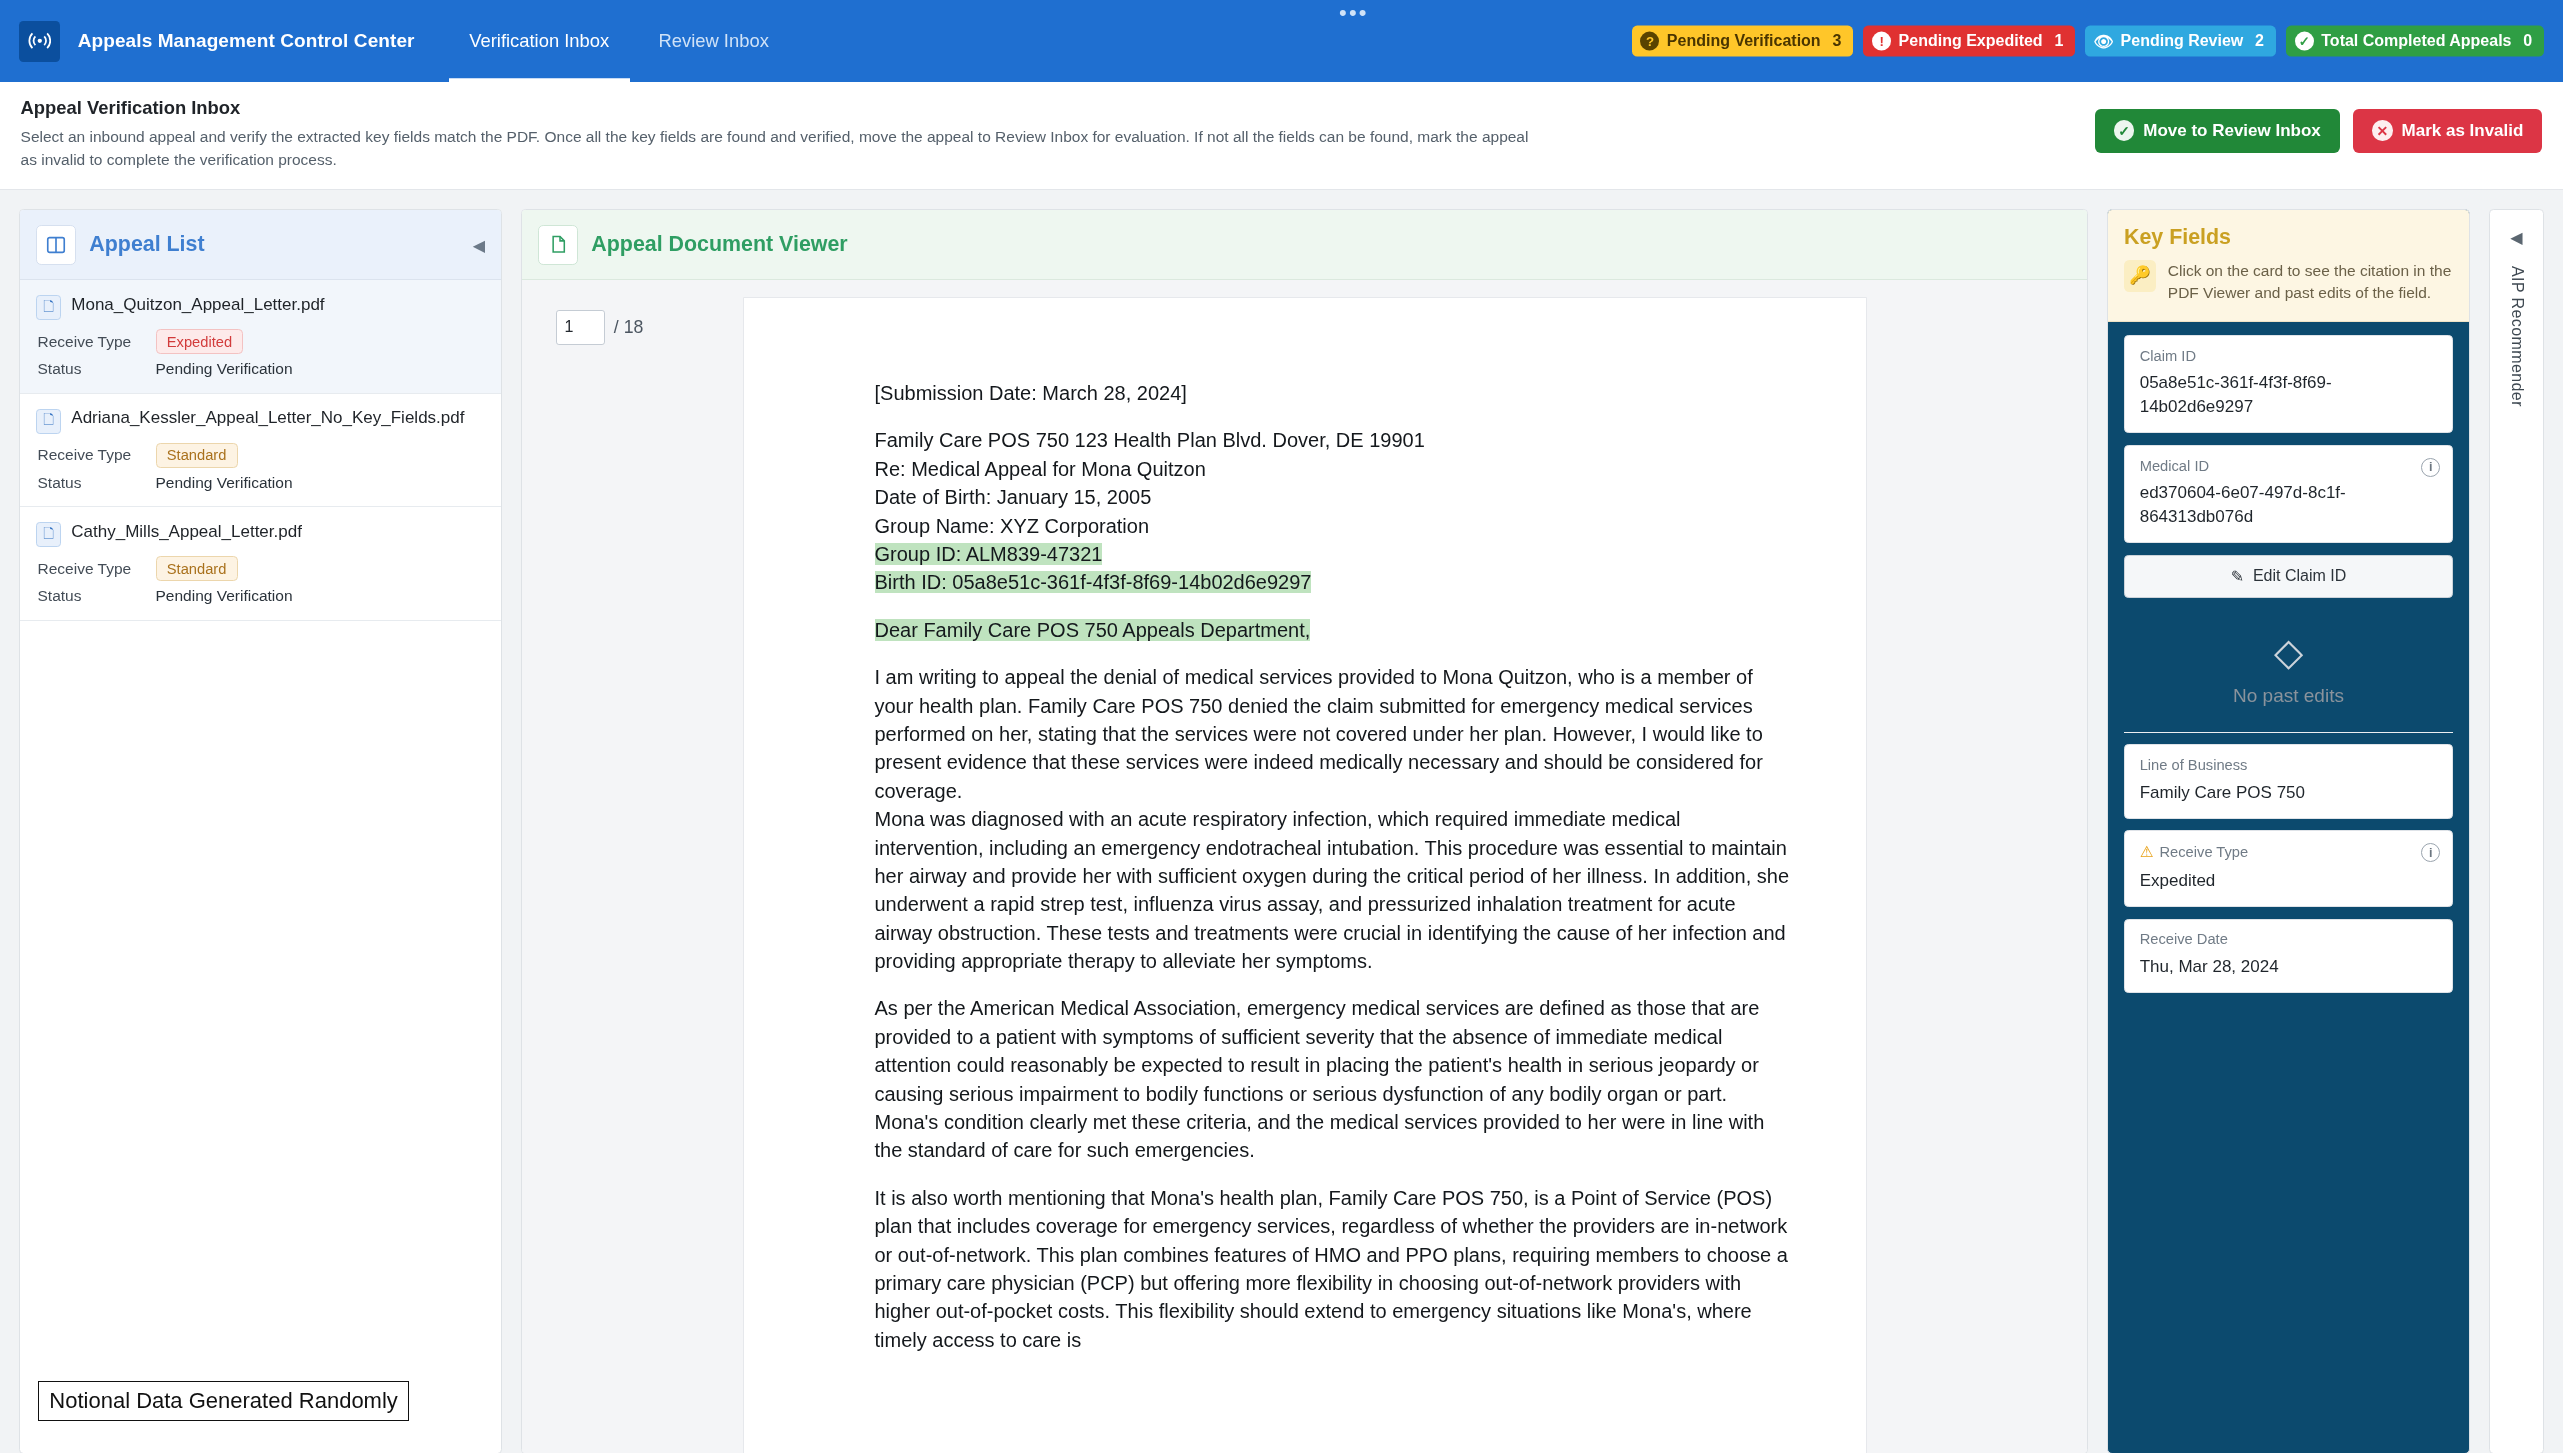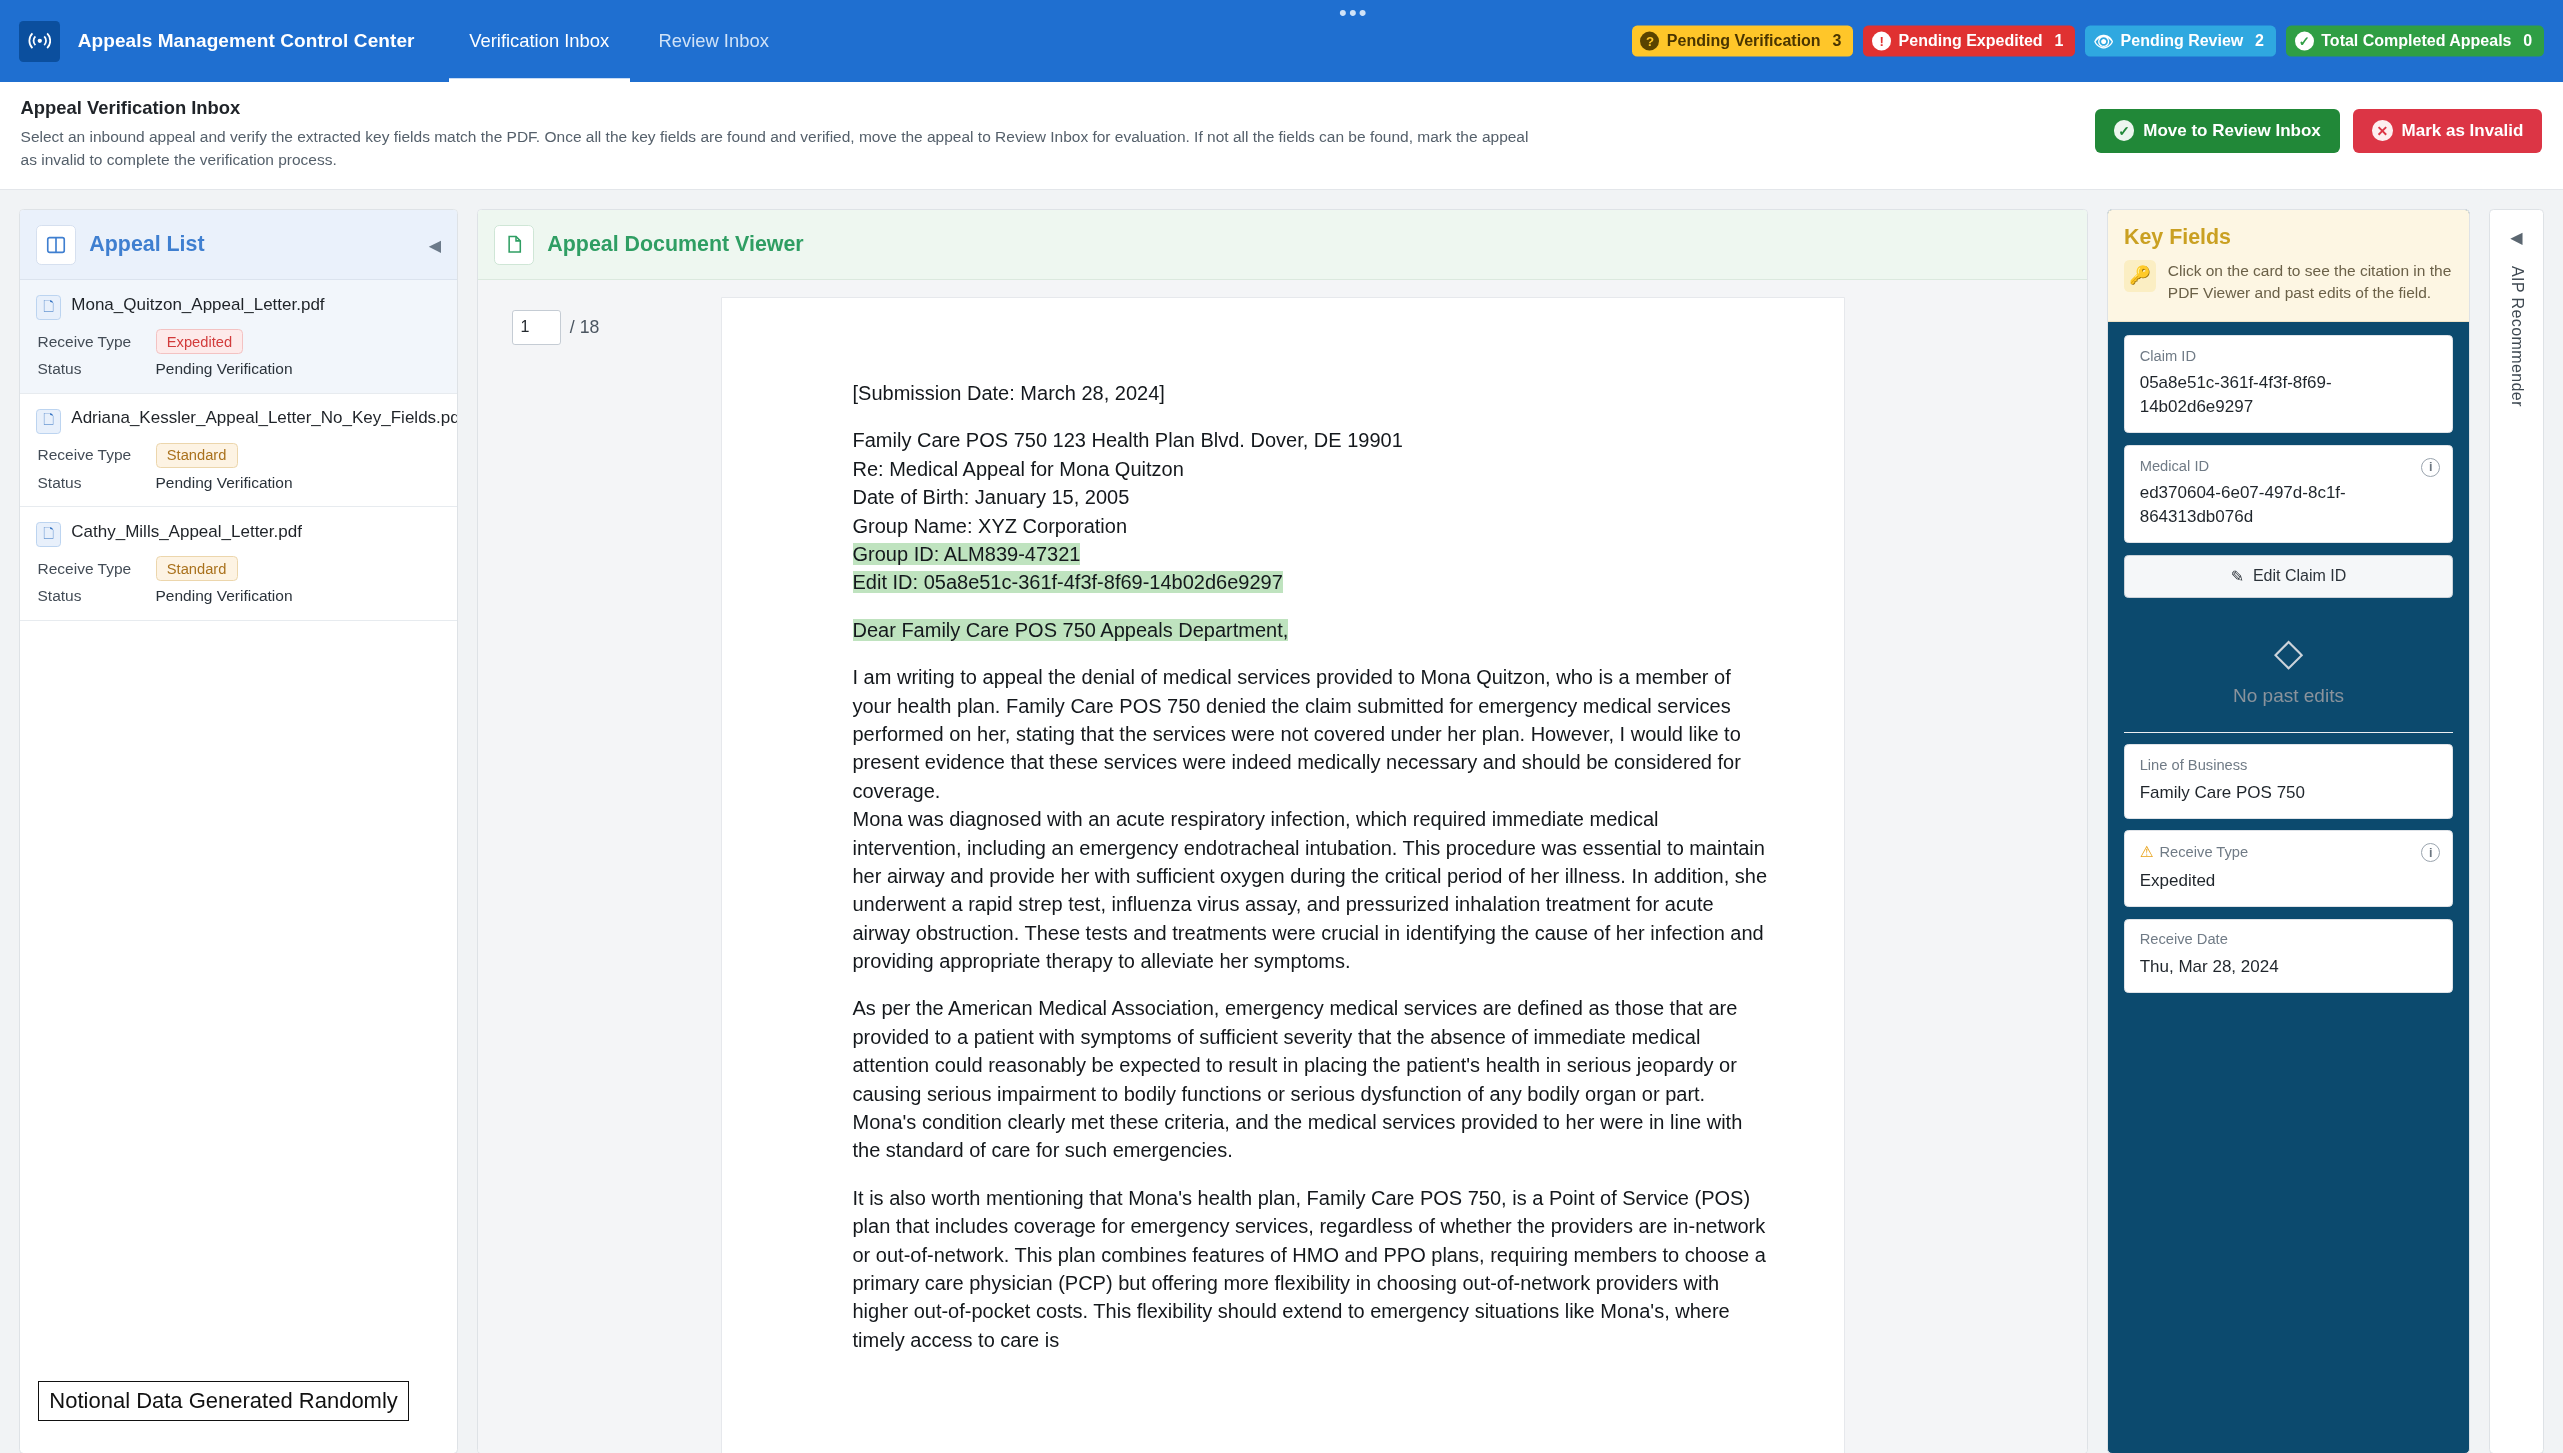--- a/index.html
+++ b/index.html
@@ -139,21 +139,21 @@
     padding: 19px 19px 0 19px;
     height: calc(1454px - 82px - 108px);
   }
   .panel {
     background: #ffffff;
     border: 0.7px solid #dee2e6;
     border-radius: 4.4px;
     overflow: hidden;
   }
   
-  .appeal-list { width: 439px; flex: none; }
+  .appeal-list { width: 483px; flex: none; }
   .panel-head {
     background: #eaf1fb;
     display: flex; align-items: center;
     padding: 14.7px 16px;
     position: relative;
     border-bottom: 0.7px solid #dbe3ee;
   }
   .panel-head.green { background: #eef7f0; border-bottom-color:#dbe9de; }
   .head-icon {
     width: 40px; height: 40px; border-radius: 5.2px;
@@ -466,21 +466,21 @@
         <span class="page-total">/ 18</span>
       </div>
 
       <div class="doc-page">
         <p>[Submission Date: March 28, 2024]</p>
         <p class="tight">Family Care POS 750 123 Health Plan Blvd. Dover, DE 19901</p>
         <p class="tight">Re: Medical Appeal for Mona Quitzon</p>
         <p class="tight">Date of Birth: January 15, 2005</p>
         <p class="tight">Group Name: XYZ Corporation</p>
         <p class="tight"><span class="hl">Group ID: ALM839-47321</span></p>
-        <p><span class="hl">Edit ID: 05a8e51c-361f-4f3f-8f69-14b02d6e9297</span></p>
+        <p><span class="hl">Birth ID: 05a8e51c-361f-4f3f-8f69-14b02d6e9297</span></p>
         <p><span class="hl">Dear Family Care POS 750 Appeals Department,</span></p>
         <p class="tight">I am writing to appeal the denial of medical services provided to Mona Quitzon, who is a member of your health plan. Family Care POS 750 denied the claim submitted for emergency medical services performed on her, stating that the services were not covered under her plan. However, I would like to present evidence that these services were indeed medically necessary and should be considered for coverage.</p>
         <p>Mona was diagnosed with an acute respiratory infection, which required immediate medical intervention, including an emergency endotracheal intubation. This procedure was essential to maintain her airway and provide her with sufficient oxygen during the critical period of her illness. In addition, she underwent a rapid strep test, influenza virus assay, and pressurized inhalation treatment for acute airway obstruction. These tests and treatments were crucial in identifying the cause of her infection and providing appropriate therapy to alleviate her symptoms.</p>
         <p>As per the American Medical Association, emergency medical services are defined as those that are provided to a patient with symptoms of sufficient severity that the absence of immediate medical attention could reasonably be expected to result in placing the patient's health in serious jeopardy or causing serious impairment to bodily functions or serious dysfunction of any bodily organ or part. Mona's condition clearly met these criteria, and the medical services provided to her were in line with the standard of care for such emergencies.</p>
         <p>It is also worth mentioning that Mona's health plan, Family Care POS 750, is a Point of Service (POS) plan that includes coverage for emergency services, regardless of whether the providers are in-network or out-of-network. This plan combines features of HMO and PPO plans, requiring members to choose a primary care physician (PCP) but offering more flexibility in choosing out-of-network providers with higher out-of-pocket costs. This flexibility should extend to emergency situations like Mona's, where timely access to care is</p>
       </div>
     </div>
   </div>
 
   <div class="key-fields">

